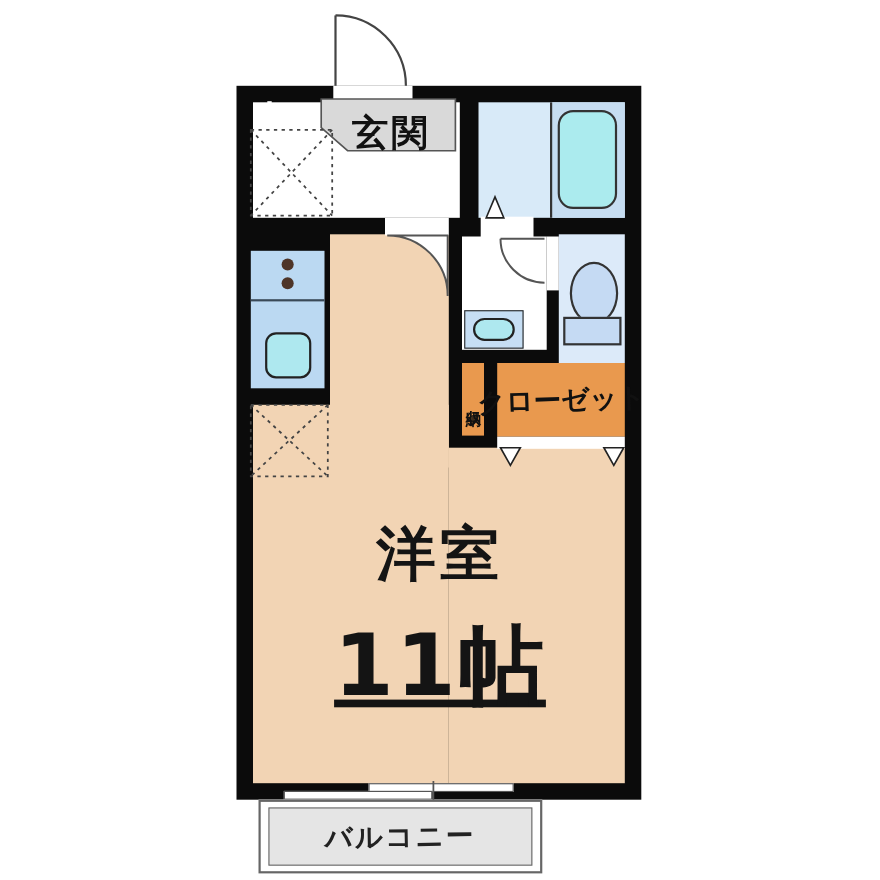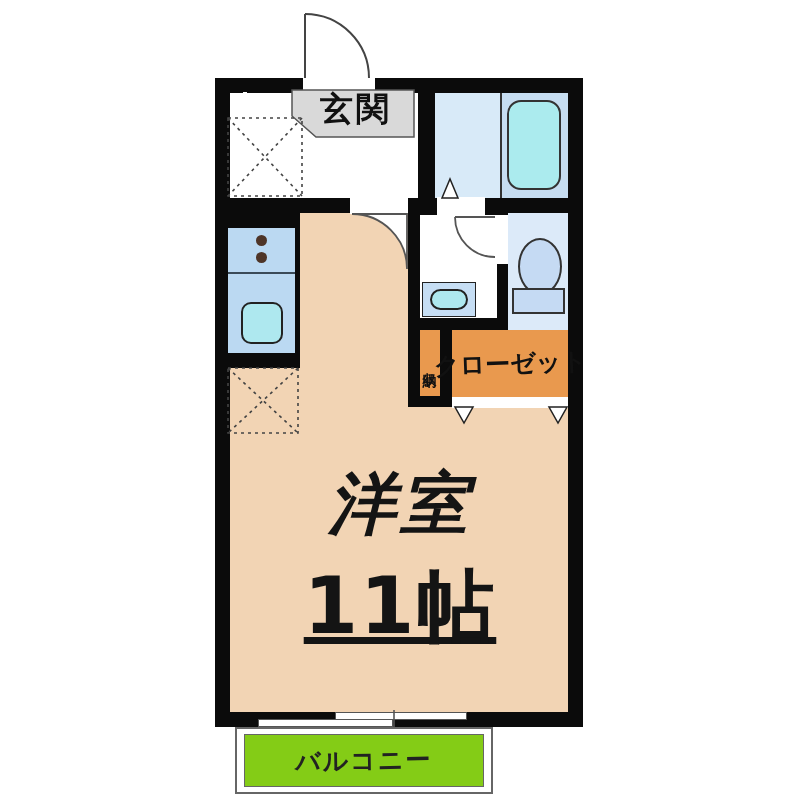--- a/index.html
+++ b/index.html
@@ -35,32 +35,32 @@
   #closet-label{font-size:25px;font-weight:800;color:#111;transform:rotate(-2deg);white-space:nowrap;}
   #closet-door-strip{left:452px;top:397px;width:116px;height:11px;background:#ffffff;}
   
   .gap{background:#ffffff;}
   #entrance-threshold{left:303px;top:78px;width:72px;height:16px;}
   #wall-tick{left:243px;top:92px;width:4px;height:14px;}
   #hall-room-gap{left:350px;top:198px;width:58px;height:16px;}
   #bath-door-gap{left:437px;top:197px;width:48px;height:19px;}
   #toilet-door-gap{left:497px;top:215px;width:11px;height:49px;}
   
-  #genkan-label{left:300px;top:88px;width:112px;height:42px;display:flex;align-items:center;justify-content:center;font-size:33px;font-weight:800;color:#111;letter-spacing:3px;}
+  #genkan-label{left:300px;top:100px;width:112px;height:42px;display:flex;align-items:center;justify-content:center;font-size:33px;font-weight:800;color:#111;letter-spacing:3px;}
   
   #main-room-label{left:240px;top:452px;width:320px;text-align:center;color:#141414;font-weight:900;}
-  #main-room-name{font-size:68px;line-height:103px;letter-spacing:4px;font-style:italic;}
+  #main-room-name{font-size:54px;line-height:103px;letter-spacing:4px;}
   #main-room-size{font-size:78px;line-height:103px;letter-spacing:2px;text-decoration:underline;}
   
   .pane{background:#ffffff;border:1px solid #555;box-sizing:border-box;}
   #window-pane-a{left:335px;top:712px;width:132px;height:8px;}
   #window-pane-b{left:258px;top:719px;width:135px;height:8px;}
   
   #balcony-outer{left:235px;top:727px;width:258px;height:67px;background:#ffffff;border:2px solid #666;box-sizing:border-box;}
-  #balcony-inner{left:244px;top:734px;width:240px;height:53px;background:#84cc16;border:1.5px solid #666;box-sizing:border-box;display:flex;align-items:center;justify-content:center;}
+  #balcony-inner{left:244px;top:734px;width:240px;height:53px;background:#e5e5e5;border:1.5px solid #666;box-sizing:border-box;display:flex;align-items:center;justify-content:center;}
   #balcony-label{font-size:25px;font-weight:800;color:#222;letter-spacing:2px;transform:rotate(-1deg);}
   #overlay-svg{left:0;top:0;width:800px;height:800px;pointer-events:none;}
 </style>
 </head>
 <body>
 
 <div id="scene">
 
   <div class="abs" id="unit-base"></div>
 

